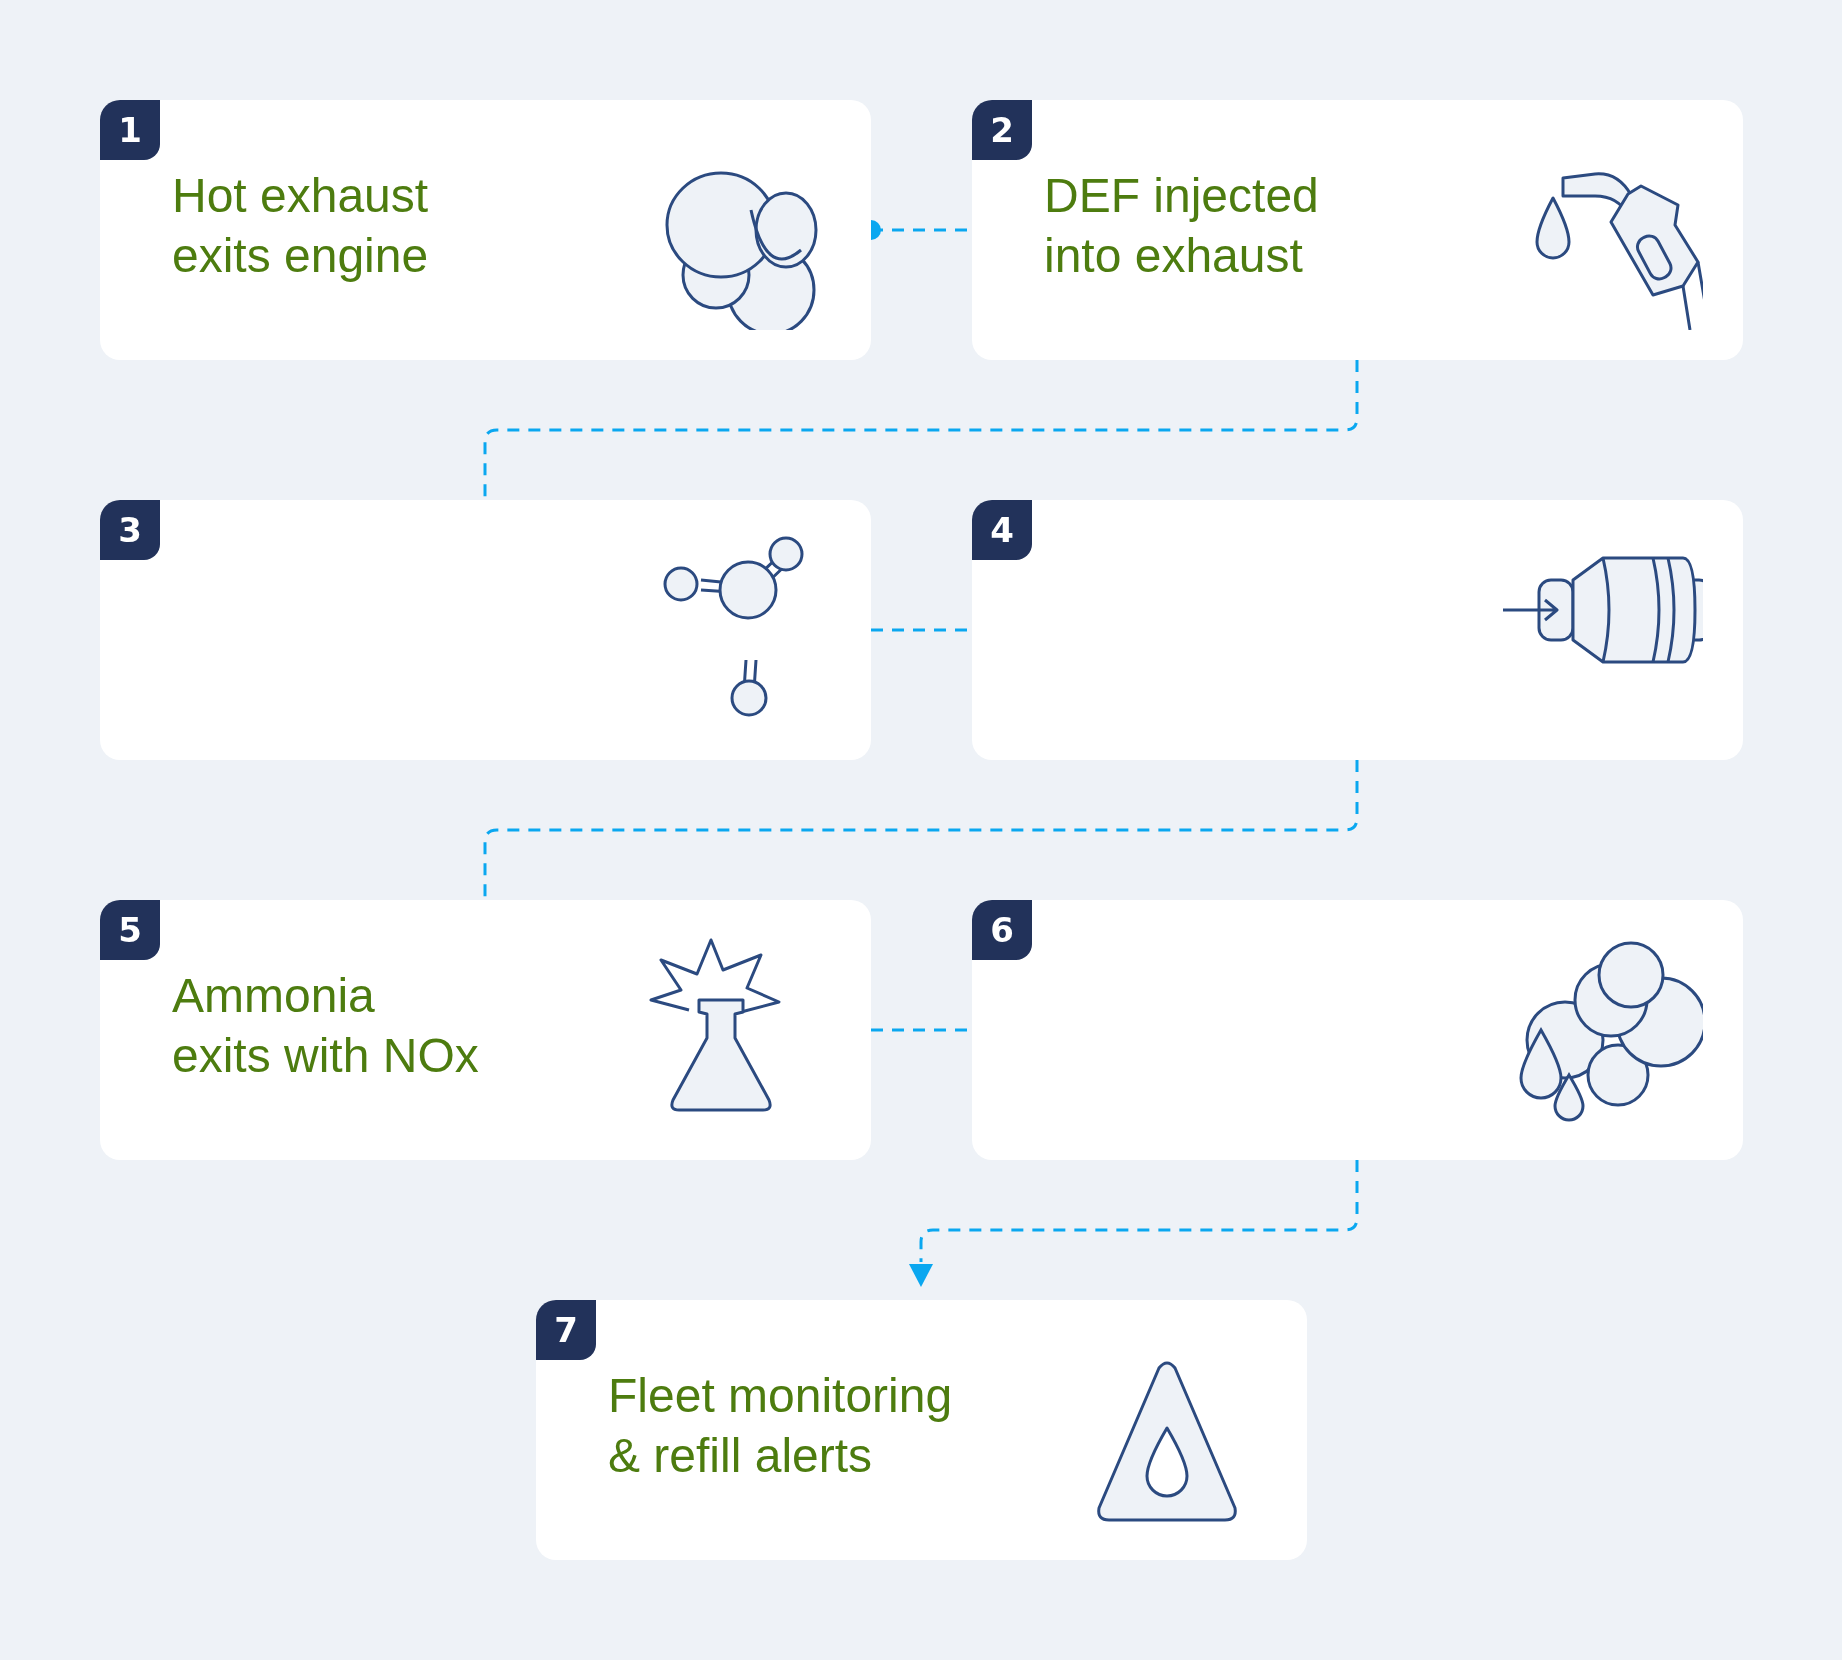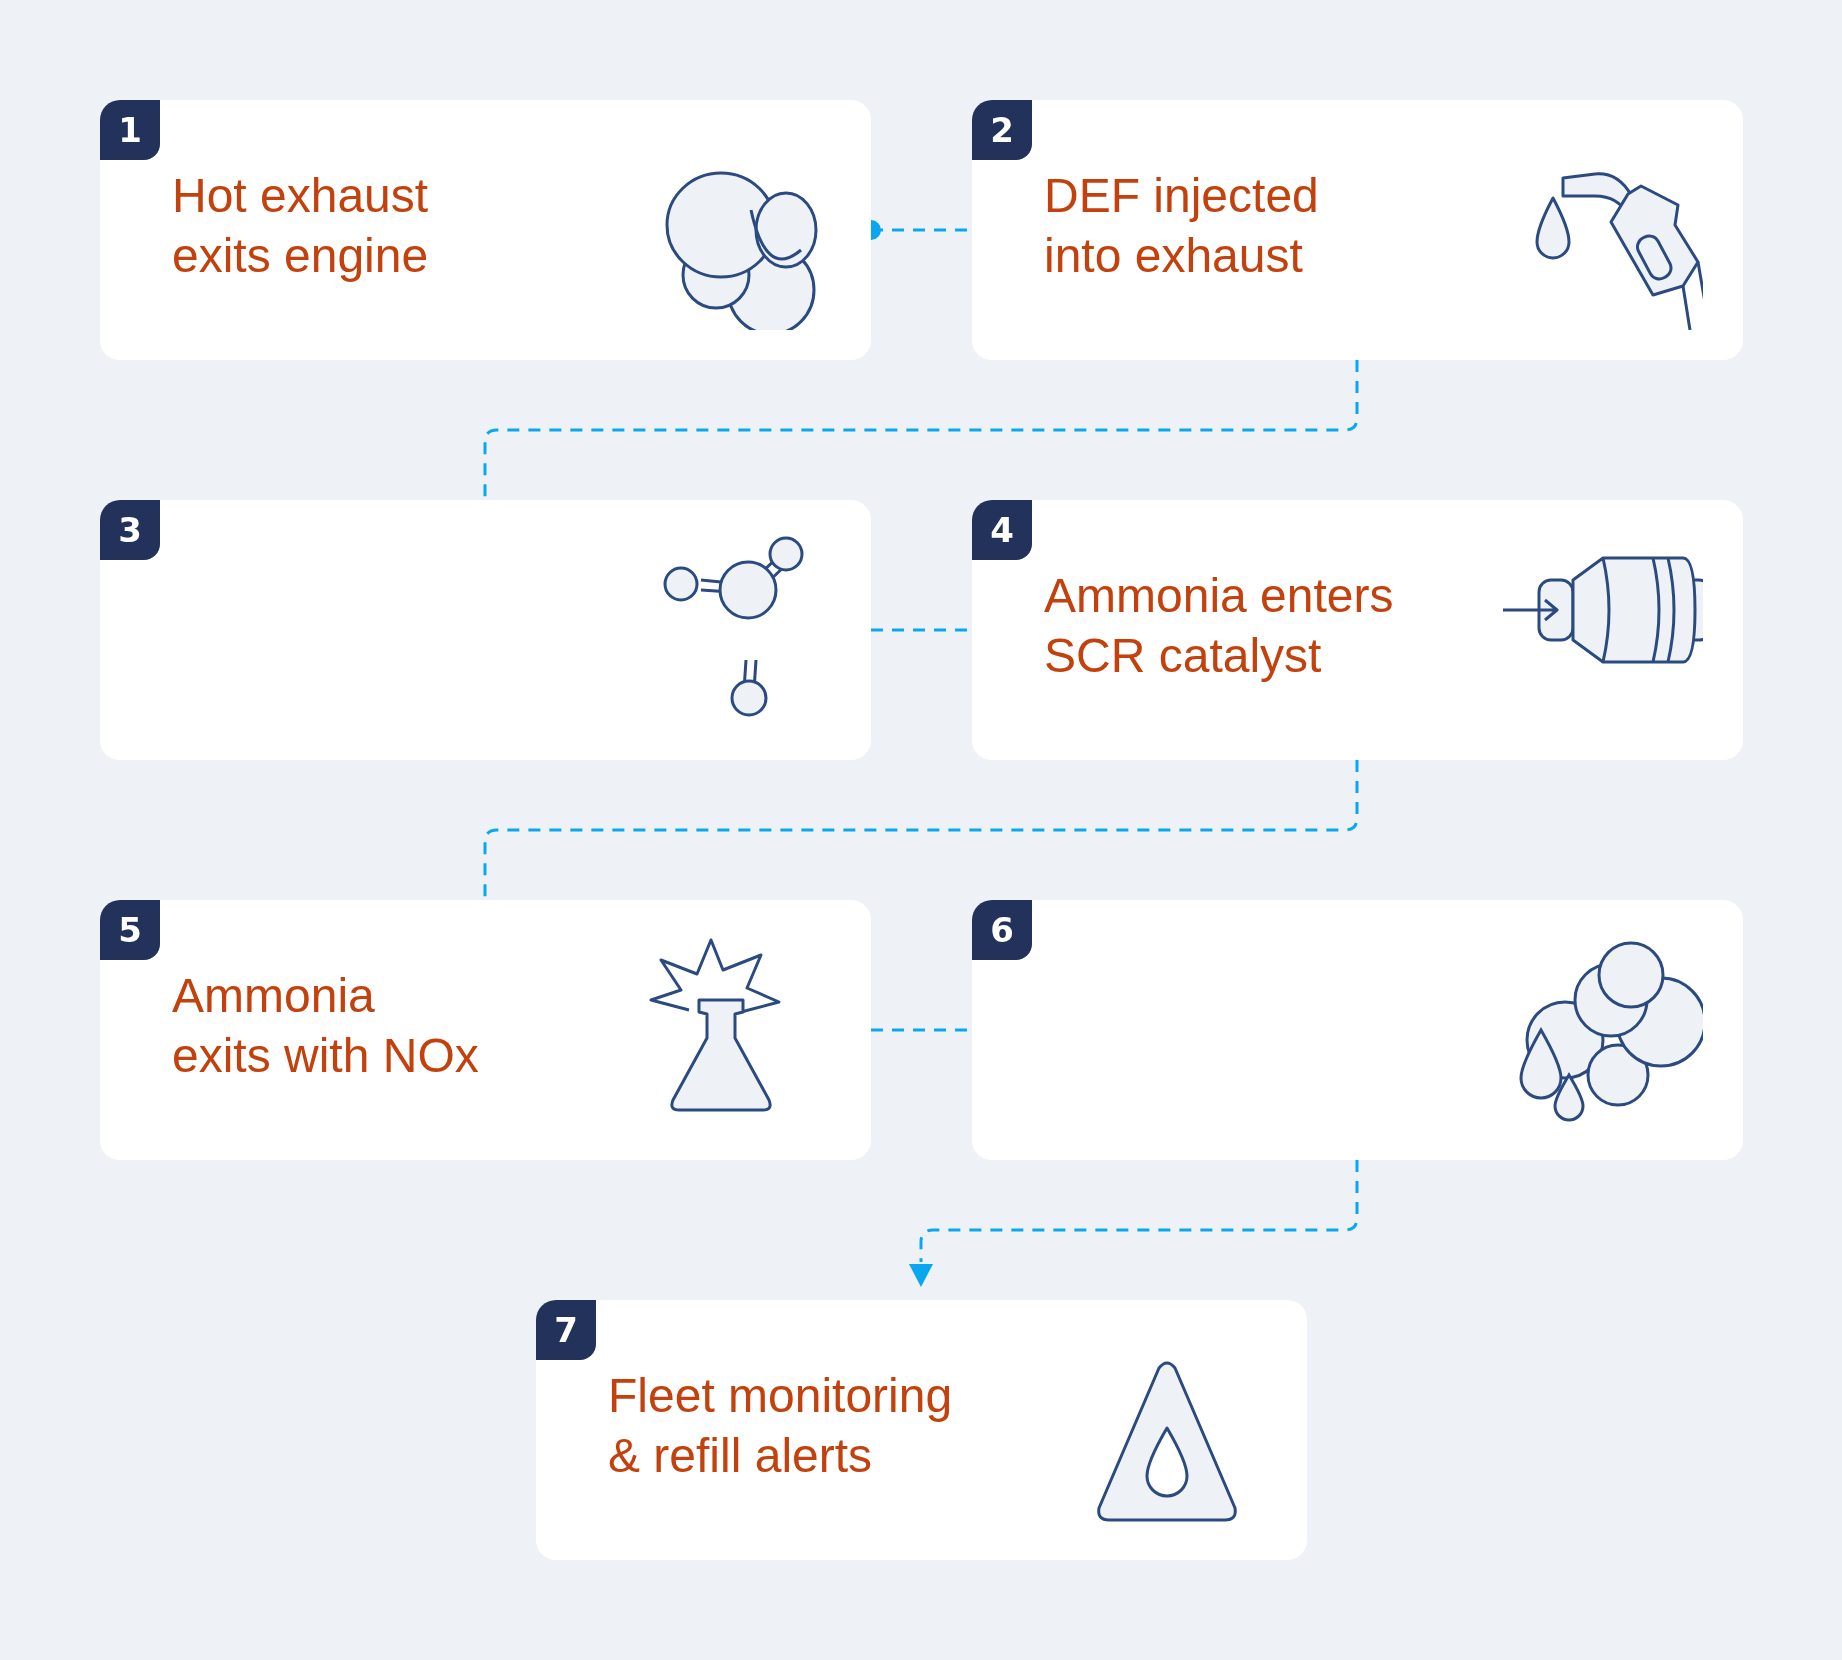--- a/index.html
+++ b/index.html
@@ -1,19 +1,19 @@
 <!DOCTYPE html>
 <html><head>
 <meta charset="utf-8">
 <style>
   html,body{margin:0;padding:0;}
   body{width:1842px;height:1660px;background:#eef2f7;position:relative;overflow:hidden;font-family:"Liberation Sans",sans-serif;}
   .card{position:absolute;width:771px;height:260px;background:#ffffff;border-radius:20px;}
   .badge{position:absolute;left:0;top:0;width:60px;height:60px;background:#22325a;color:#fff;border-radius:20px 0 16px 0;font-family:"DejaVu Sans",sans-serif;font-weight:bold;font-size:34px;display:flex;align-items:center;justify-content:center;}
-  .title{position:absolute;left:72px;top:66px;color:#c2410c;font-size:48px;line-height:60px;white-space:pre-line;}
+  .title{position:absolute;left:72px;top:66px;color:#4d7c0f;font-size:48px;line-height:60px;white-space:pre-line;}
   .icon{position:absolute;width:200px;height:200px;top:30px;right:40px;}
   svg.links{position:absolute;left:0;top:0;}
 </style>
 </head>
 <body>
 
 <svg class="links" width="1842" height="1660" viewBox="0 0 1842 1660">
   <g fill="none" stroke="#0aa7f0" stroke-width="3" stroke-dasharray="12 9">
     <path d="M871 230 L972 230"></path>
     <path d="M1357 360 L1357 418 Q1357 430 1345 430 L497 430 Q485 430 485 442 L485 500"></path>
@@ -58,22 +58,20 @@
     <path d="M70 50 L100 53 M70 60 L100 62 M115 130 L113 160 M125 130 L123 160 M128 45 L150 24 M136 53 L158 32" fill="none"></path>
     <circle cx="155" cy="24" r="16"></circle>
     <circle cx="50" cy="54" r="16"></circle>
     <circle cx="118" cy="168" r="17"></circle>
     <circle cx="117" cy="60" r="28"></circle>
   </svg>
 </div>
 
 <div class="card" style="left:972px;top:500px;">
   <div class="badge">4</div>
-  <div class="title">Ammonia enters
-SCR catalyst</div>
   <svg class="icon" viewBox="0 0 200 200" fill="#eef2f7" stroke="#2b4a80" stroke-width="3" stroke-linejoin="round">
     <rect x="36" y="50" width="34" height="60" rx="12"></rect>
     <rect x="180" y="50" width="28" height="60" rx="12"></rect>
     <path d="M70 50 L100 28 L180 28 Q192 28 192 80 Q192 132 180 132 L100 132 L70 110 Z"></path>
     <path d="M100 28 Q112 80 100 132 M150 28 Q162 80 150 132 M165 28 Q177 80 165 132" fill="none"></path>
     <path d="M0 80 L52 80 M42 70 L54 80 L42 90" fill="none"></path>
   </svg>
 </div>
 
 <div class="card" style="left:100px;top:900px;">

